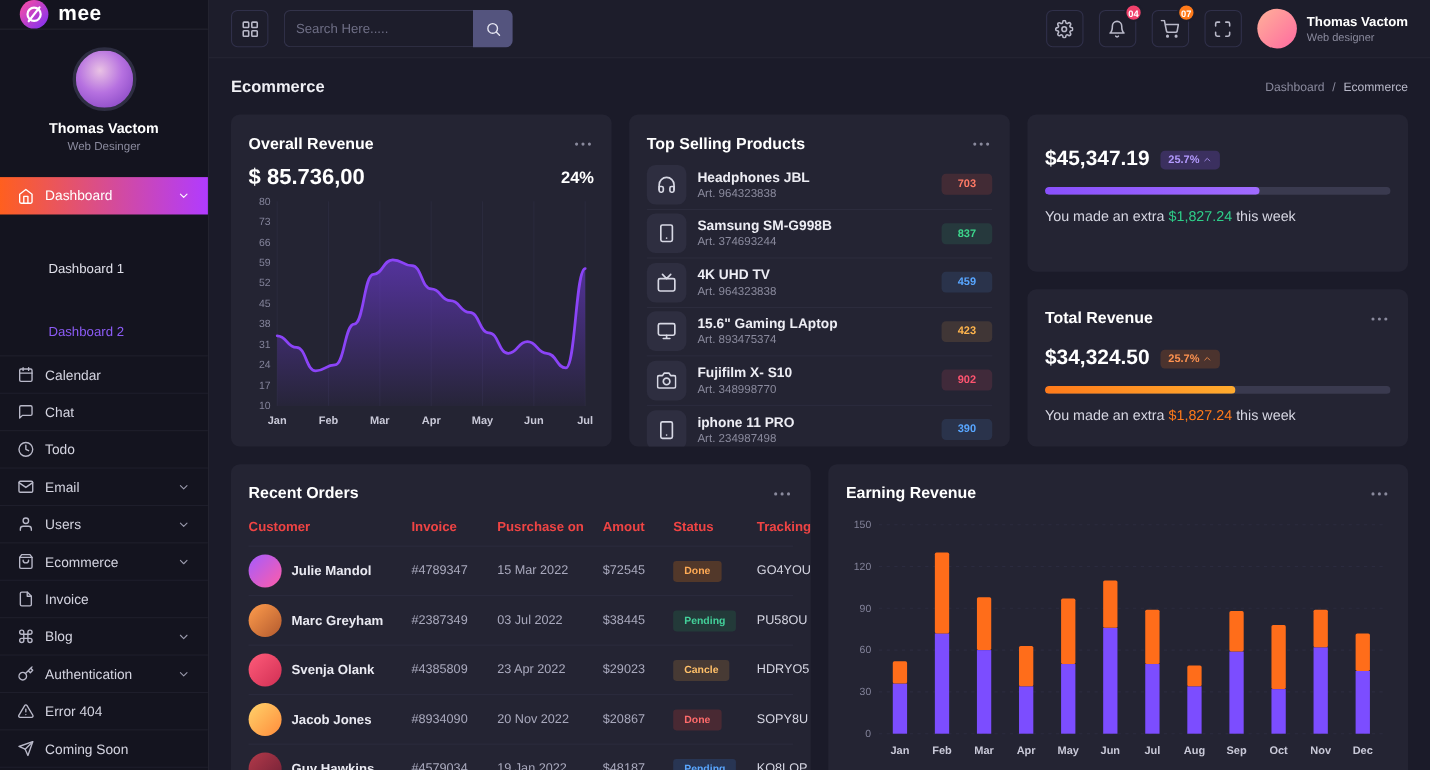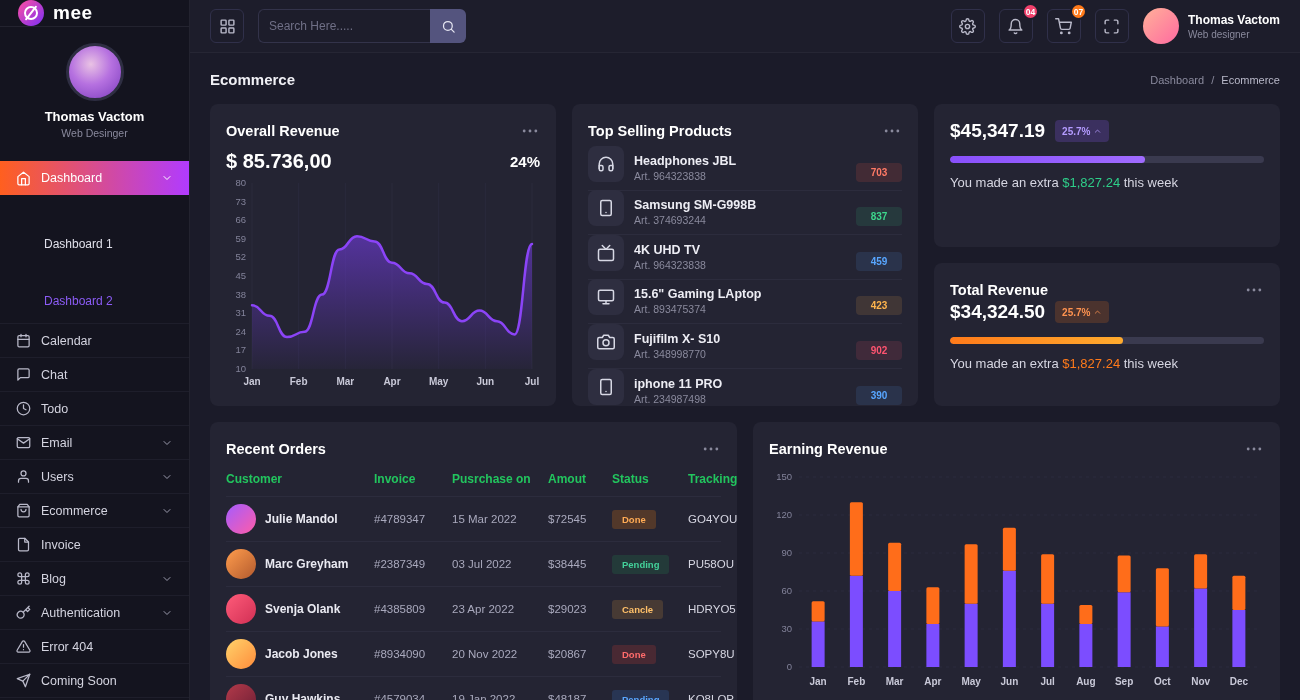--- a/index.html
+++ b/index.html
@@ -59,51 +59,51 @@
   .row2 { display:grid; grid-template-columns:1fr 1fr; gap:16px; margin-top:16px; height:287px; }
   .card { background:#242433; border-radius:8px; padding:16px; overflow:hidden; }
   .card-top { display:flex; align-items:center; justify-content:space-between; height:22px; }
   .card-title { font-size:14.5px; font-weight:bold; color:#fff; }
   .dots { width:20px; height:20px; color:#8a8a9d; cursor:pointer; }
   
   .amt-row { display:flex; align-items:center; justify-content:space-between; margin:8px 0 4px; }
   .big-amt { font-size:20px; font-weight:bold; color:#fff; }
   .pct { font-size:15px; font-weight:bold; color:#fff; }
   
-  .prod-row { display:flex; align-items:flex-end; gap:10px; padding:8px 0; border-bottom:1px solid #2c2c3d; height:44.5px; }
+  .prod-row { display:flex; align-items:center; gap:10px; padding:8px 0; border-bottom:1px solid #2c2c3d; height:44.5px; }
   .prod-row:last-child { border-bottom:none; }
   .thumb { width:36px; height:36px; border-radius:8px; background:#2e2e40; display:flex; align-items:center; justify-content:center; color:#d7d8e4; flex:none; }
   .thumb .pi { width:18px; height:18px; }
   .prod-name { font-size:12.5px; color:#ededf4; font-weight:bold; }
   .prod-art { font-size:10.5px; color:#8a8a9d; margin-top:2px; }
   .cnt { margin-left:auto; min-width:46px; text-align:center; font-size:10px; font-weight:bold; padding:4px 8px; border-radius:4px; }
   .bdg-coral { color:#ff7a66; background:rgba(255,90,70,.14); }
   .bdg-green { color:#3dd68c; background:rgba(61,214,140,.12); }
   .bdg-blue  { color:#58a6ff; background:rgba(88,166,255,.12); }
   .bdg-amber { color:#ffb54d; background:rgba(255,181,77,.13); }
   .bdg-red   { color:#ff5470; background:rgba(255,84,112,.13); }
   
   .col-stack { display:flex; flex-direction:column; gap:16px; }
   .col-stack .card { flex:1; }
-  .tot-amt-row { display:flex; gap:10px; }
+  .tot-amt-row { display:flex; align-items:center; gap:10px; margin-top:14px; }
   .tot-amt { font-size:19px; font-weight:bold; color:#fff; }
   .pill { font-size:10px; font-weight:bold; padding:3px 7px; border-radius:4px; display:inline-flex; align-items:center; gap:3px; }
   .pill .ci { width:9px; height:9px; }
   .pill-purple { color:#b49bff; background:rgba(140,92,255,.22); }
   .pill-orange { color:#ff9350; background:rgba(255,122,26,.18); }
   .track { height:7px; border-radius:4px; background:#3a3a4f; margin:14px 0 12px; overflow:hidden; }
   .fill { height:100%; border-radius:4px; }
   .fill-purple { background:linear-gradient(90deg,#8950fc,#a06bff); }
   .fill-orange { background:linear-gradient(90deg,#ff7a1a,#ffab2e); }
   .extra { font-size:13px; color:#d6d6e2; }
   .extra .green { color:#2ece89; }
   .extra .orange { color:#ff7a1a; }
   
   .tbl-head, .tbl-row { display:grid; grid-template-columns:148px 78px 96px 64px 76px 1fr; align-items:center; }
-  .tbl-head { padding:12px 0 10px; border-bottom:1px solid #2c2c3d; font-size:12px; font-weight:bold; color:#22c55e; }
+  .tbl-head { padding:12px 0 10px; border-bottom:1px solid #2c2c3d; font-size:12px; font-weight:bold; color:#ef4444; }
   .tbl-head .h-track { text-align:right; }
   .tbl-row { padding:7px 0; border-bottom:1px solid #2c2c3d; cursor:pointer; }
   .cust { display:flex; align-items:center; gap:9px; }
   .avt { width:30px; height:30px; border-radius:50%; flex:none; }
   .av1 { background:linear-gradient(135deg,#a45cff,#ff5ca8); }
   .av2 { background:linear-gradient(135deg,#ff9d4d,#b35a2e); }
   .av3 { background:linear-gradient(135deg,#ff5c7a,#d12f54); }
   .av4 { background:linear-gradient(135deg,#ffd36b,#ff8c3b); }
   .av5 { background:linear-gradient(135deg,#b33a4a,#6e1f35); }
   .c-name { font-size:12px; color:#eaeaf2; font-weight:bold; }

